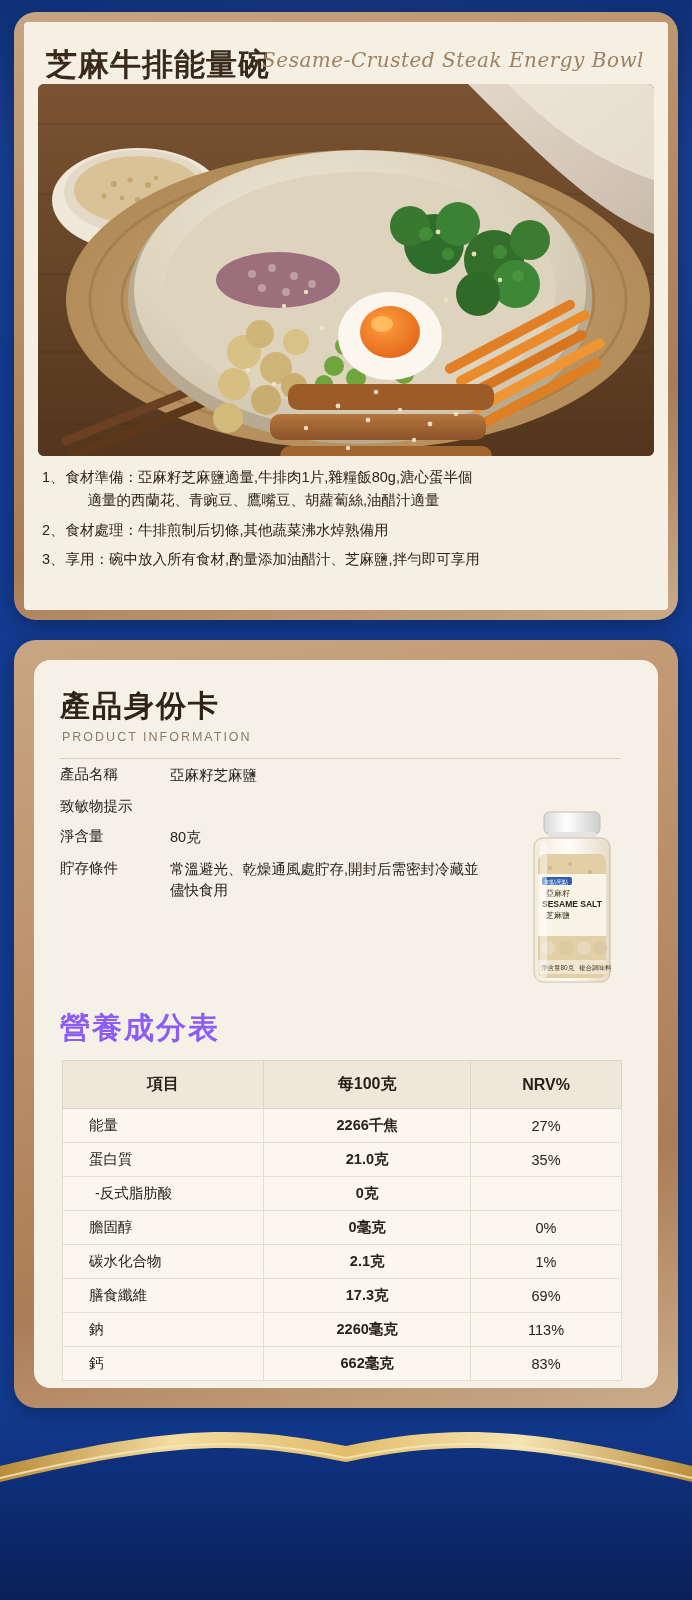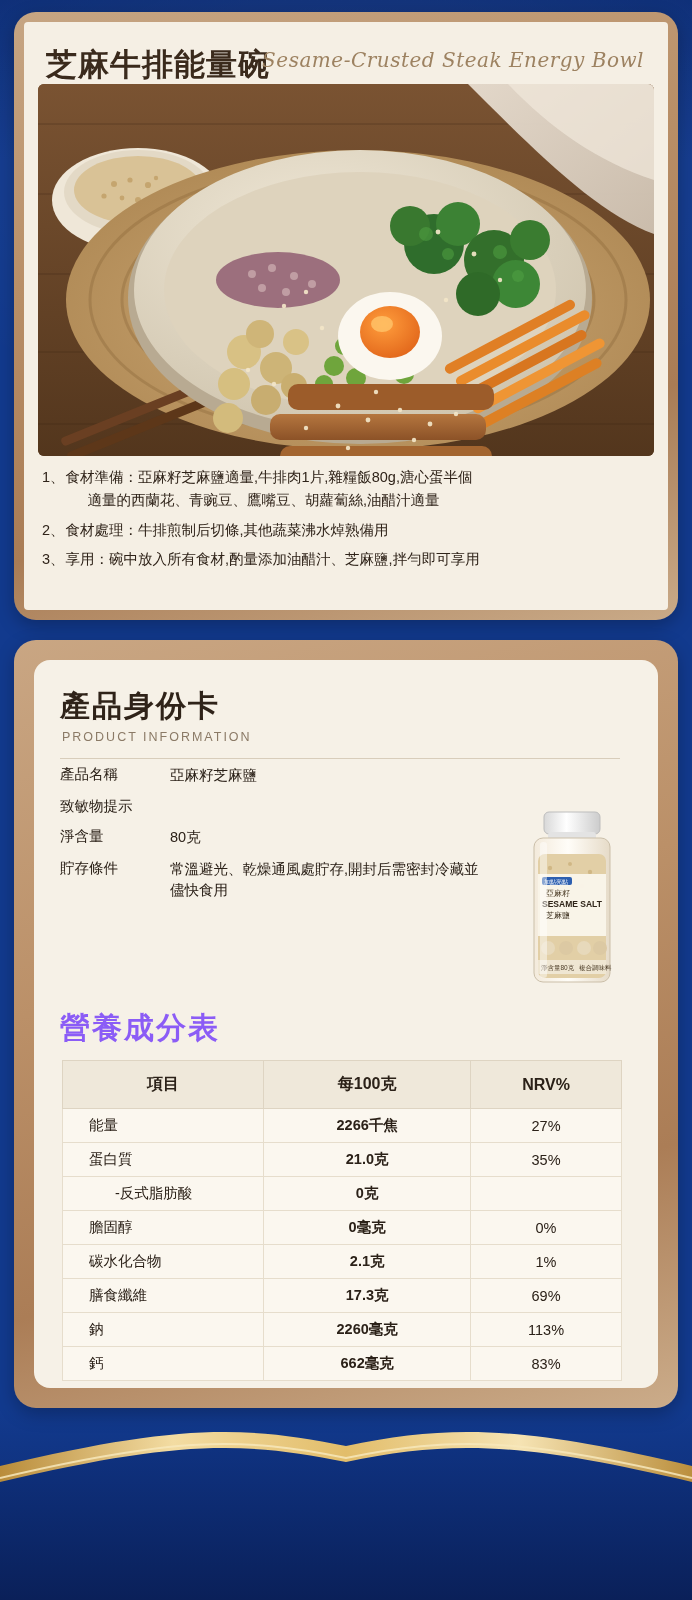--- a/index.html
+++ b/index.html
@@ -216,21 +216,21 @@
   .nutri-table tbody td {
     padding: 7px 0;
     border: 1px solid #e6ddcc;
     text-align: center;
   }
   .nutri-table tbody td.item {
     text-align: left;
     padding-left: 26px;
   }
   .nutri-table tbody td.item.indent {
-    padding-left: 52px;
+    padding-left: 32px;
   }
   .nutri-table tbody td.val { font-weight: bold; }
   .col-item { width: 36%; }
   .col-per  { width: 37%; }
   .col-nrv  { width: 27%; }
 
   
   .ribbon {
     position: absolute;
     left: 0;

